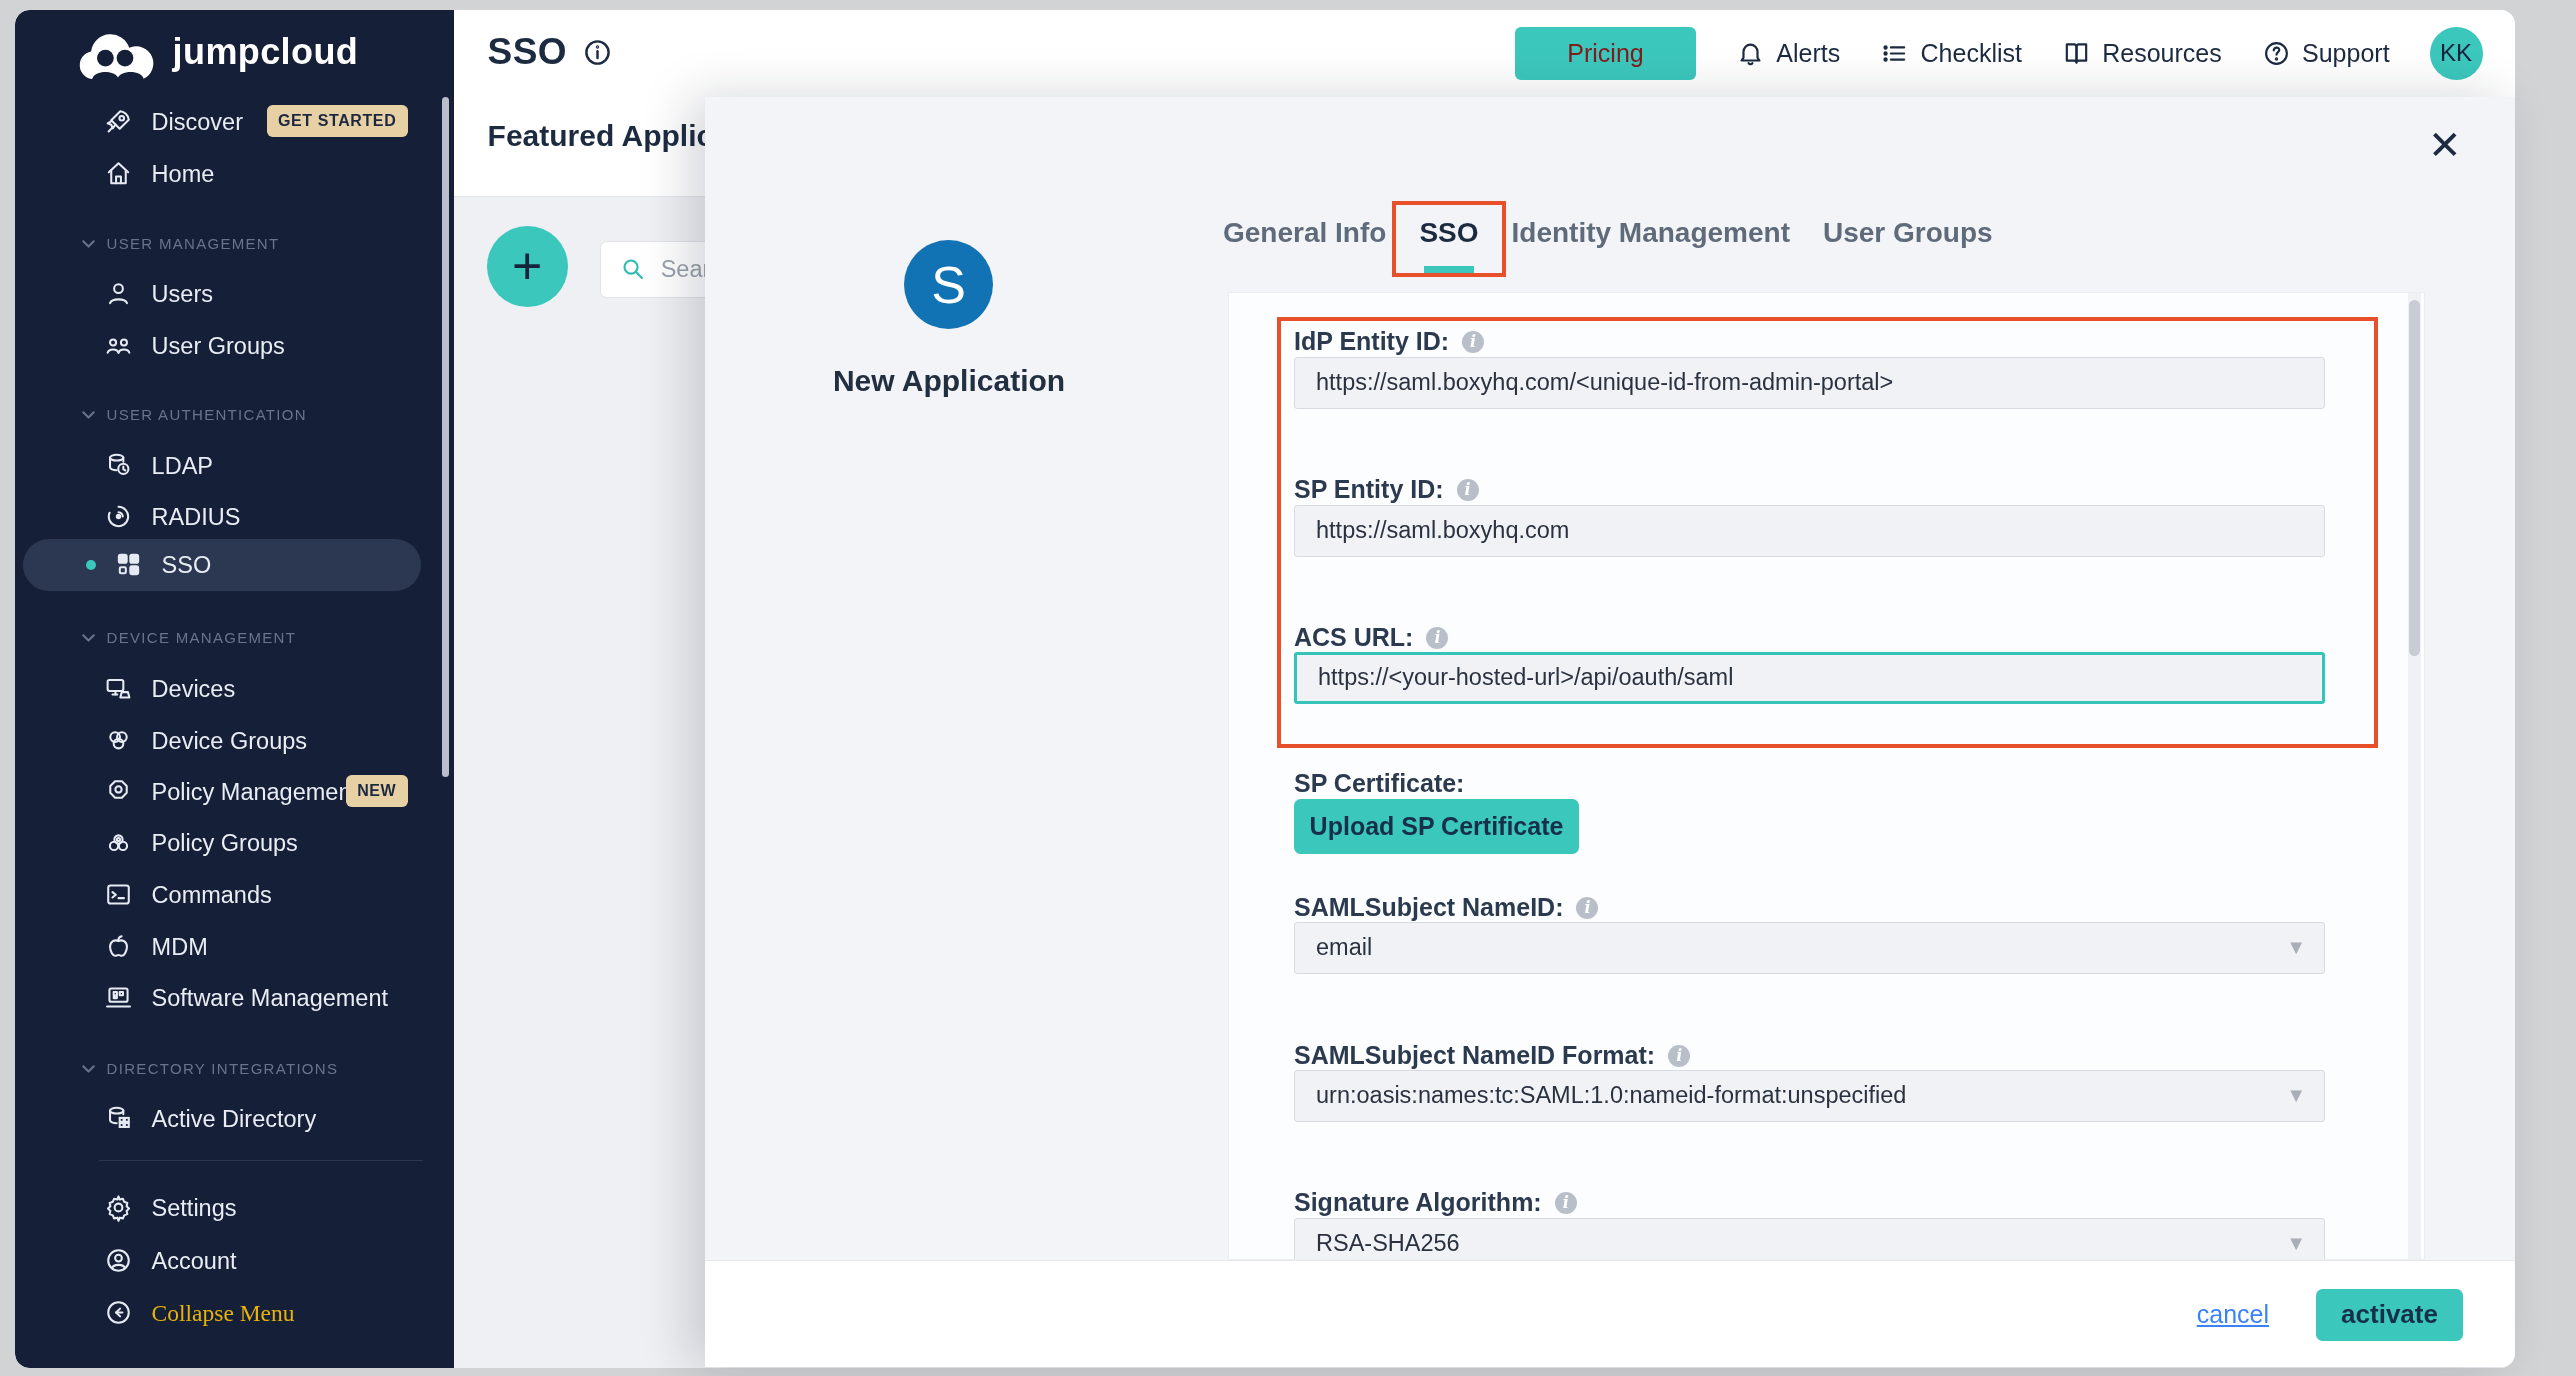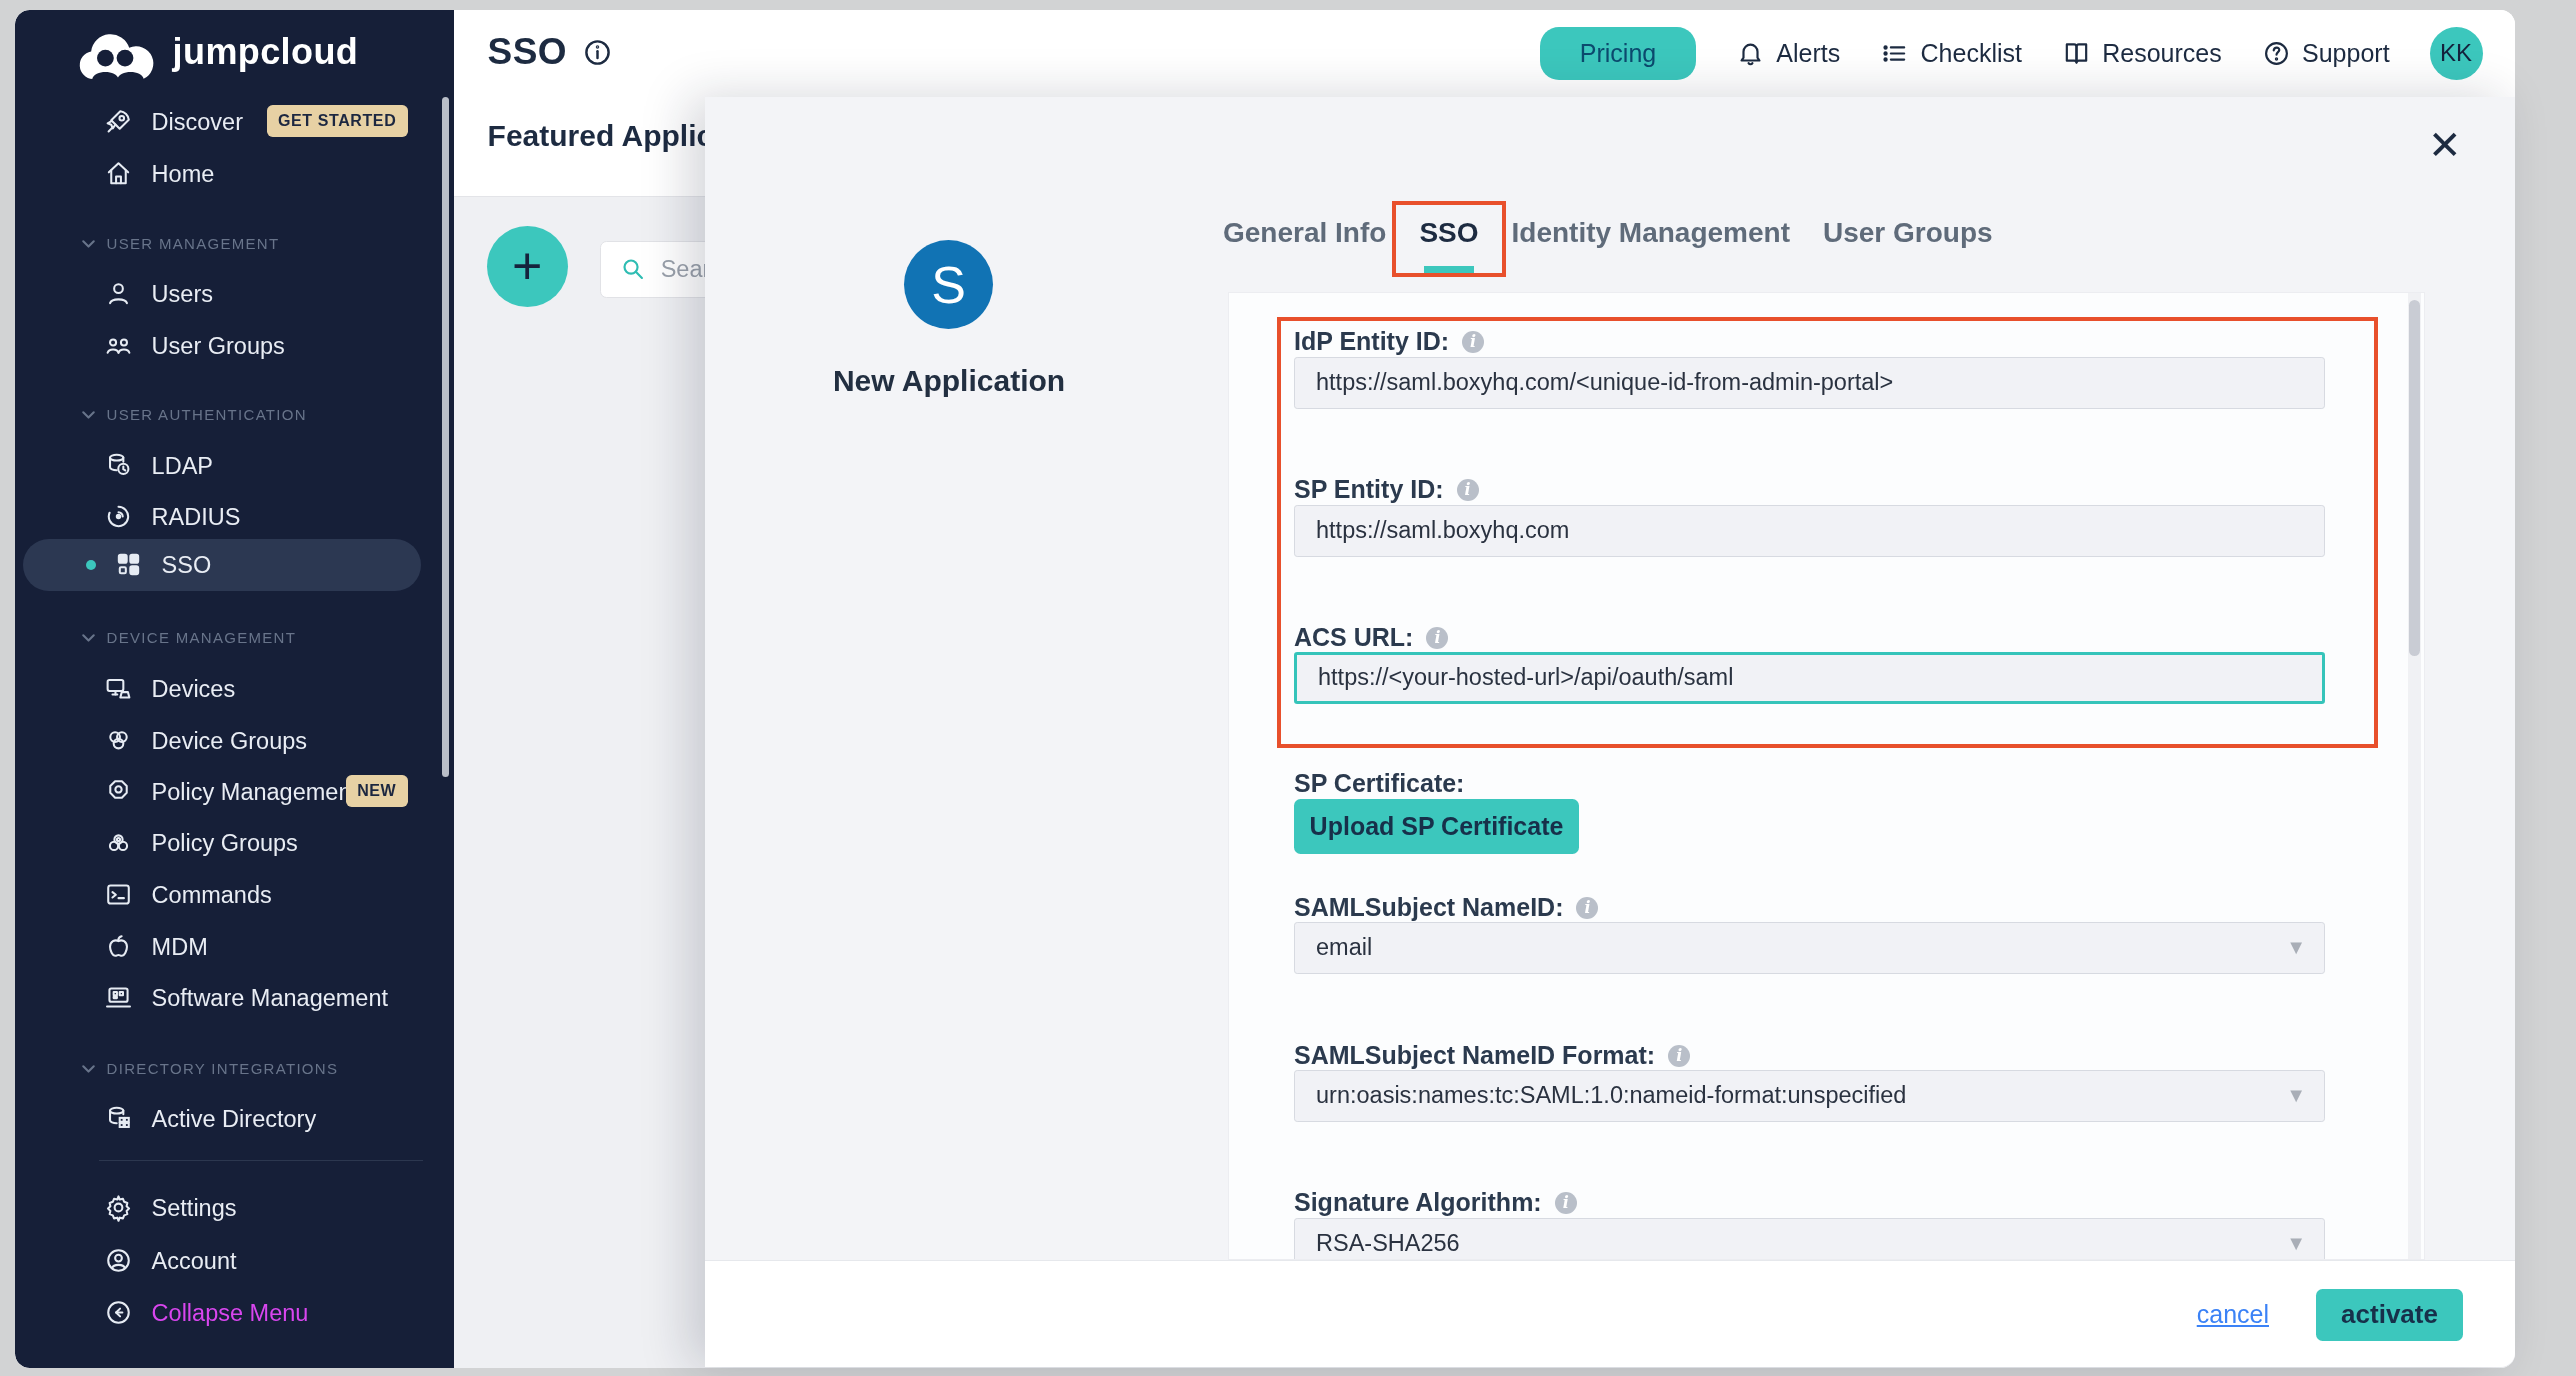--- a/index.html
+++ b/index.html
@@ -15,39 +15,39 @@
   .logo-text{font-size:36px;font-weight:700;color:#ffffff;letter-spacing:0.4px;}
   .nav-row{position:absolute;left:8px;width:398px;height:52px;color:#e9edf4;cursor:pointer;}
   .nav-row.active{background:#2c3852;border-radius:29px;}
   .nav-row.active::before{content:"";position:absolute;left:63px;top:21px;width:10.5px;height:10.5px;
            border-radius:50%;background:#3cc7bd;}
   .nav-ic{position:absolute;left:81px;top:11.3px;width:29px;height:29px;color:#e6ebf3;}
   .nav-ic svg{width:29px;height:29px;}
   .nav-row.active .nav-ic{left:91px;}
   .nav-row.active .nav-lbl{left:139px;}
   .nav-lbl{position:absolute;left:129px;top:0;line-height:52px;font-size:23.5px;}
-  .nav-row.muted{color:#d946ef;}
+  .nav-row.muted{color:#eab308;font-family:Liberation Serif, serif;}
   .nav-sec{position:absolute;left:8px;width:398px;height:39px;color:#68748a;}
   .sec-chev{position:absolute;left:55px;top:9.7px;width:21px;height:21px;}
   .sec-chev svg{width:21px;height:21px;}
   .sec-lbl{position:absolute;left:84px;line-height:39px;font-size:15px;font-weight:400;letter-spacing:1.3px;}
   .badge{position:absolute;right:13px;top:9.7px;height:32px;line-height:32px;background:#e7d1a4;
          color:#1c2740;font-size:16px;font-weight:700;letter-spacing:0.6px;border-radius:5.7px;padding:0 11.3px;}
   .side-divider{position:absolute;left:84px;top:1150px;width:324px;height:1.6px;background:#2c374f;}
   .side-scroll{position:absolute;left:427px;top:87px;width:7.3px;height:680px;background:#b9bec8;border-radius:4px;}
   
   .topbar{position:absolute;left:439px;top:0;right:0;height:87px;background:#fff;border-bottom:1.6px solid #eceef1;}
   .page-title{position:absolute;left:34px;top:21px;font-size:37px;font-weight:700;letter-spacing:0.4px;}
   .title-info{position:absolute;left:128px;top:27.5px;width:31px;height:31px;color:#1d2b41;cursor:pointer;}
   .title-info svg{width:31px;height:31px;}
   .tb-right{position:absolute;right:32px;top:0;height:87px;display:flex;align-items:center;gap:40px;}
   .tb-item{display:flex;align-items:flex-start;gap:11.3px;font-size:25px;color:#1d2b41;cursor:pointer;}
   .tb-item svg{width:29px;height:29px;}
-  .btn-pricing{background:#3cc7bd;border:none;border-radius:19px;width:156px;height:53px;
-               font-size:25px;color:#0c4a6e;font-family:inherit;cursor:pointer;}
+  .btn-pricing{background:#3cc7bd;border:none;border-radius:6px;width:181px;height:53px;
+               font-size:25px;color:#7f1d1d;font-family:inherit;cursor:pointer;}
   .avatar{width:53px;height:53px;border-radius:50%;background:#3cc7bd;color:#15233d;font-size:24px;
           display:flex;align-items:center;justify-content:center;cursor:pointer;}
   
   .content-head{position:absolute;left:439px;top:87px;right:0;height:99px;background:#fff;}
   .featured{position:absolute;left:34px;top:22.7px;font-size:30px;font-weight:700;white-space:nowrap;}
   .content-body{position:absolute;left:439px;top:186px;right:0;bottom:0;background:#eff0f3;border-top:1.6px solid #e3e4e8;}
   .add-btn{position:absolute;left:33px;top:29px;width:81px;height:81px;border-radius:50%;background:#3cc7bd;
            border:none;cursor:pointer;color:#15233d;}
   .add-btn span{font-size:52px;line-height:79px;font-weight:400;}
   .search-box{position:absolute;left:146px;top:44px;width:194px;height:55px;background:#fff;

